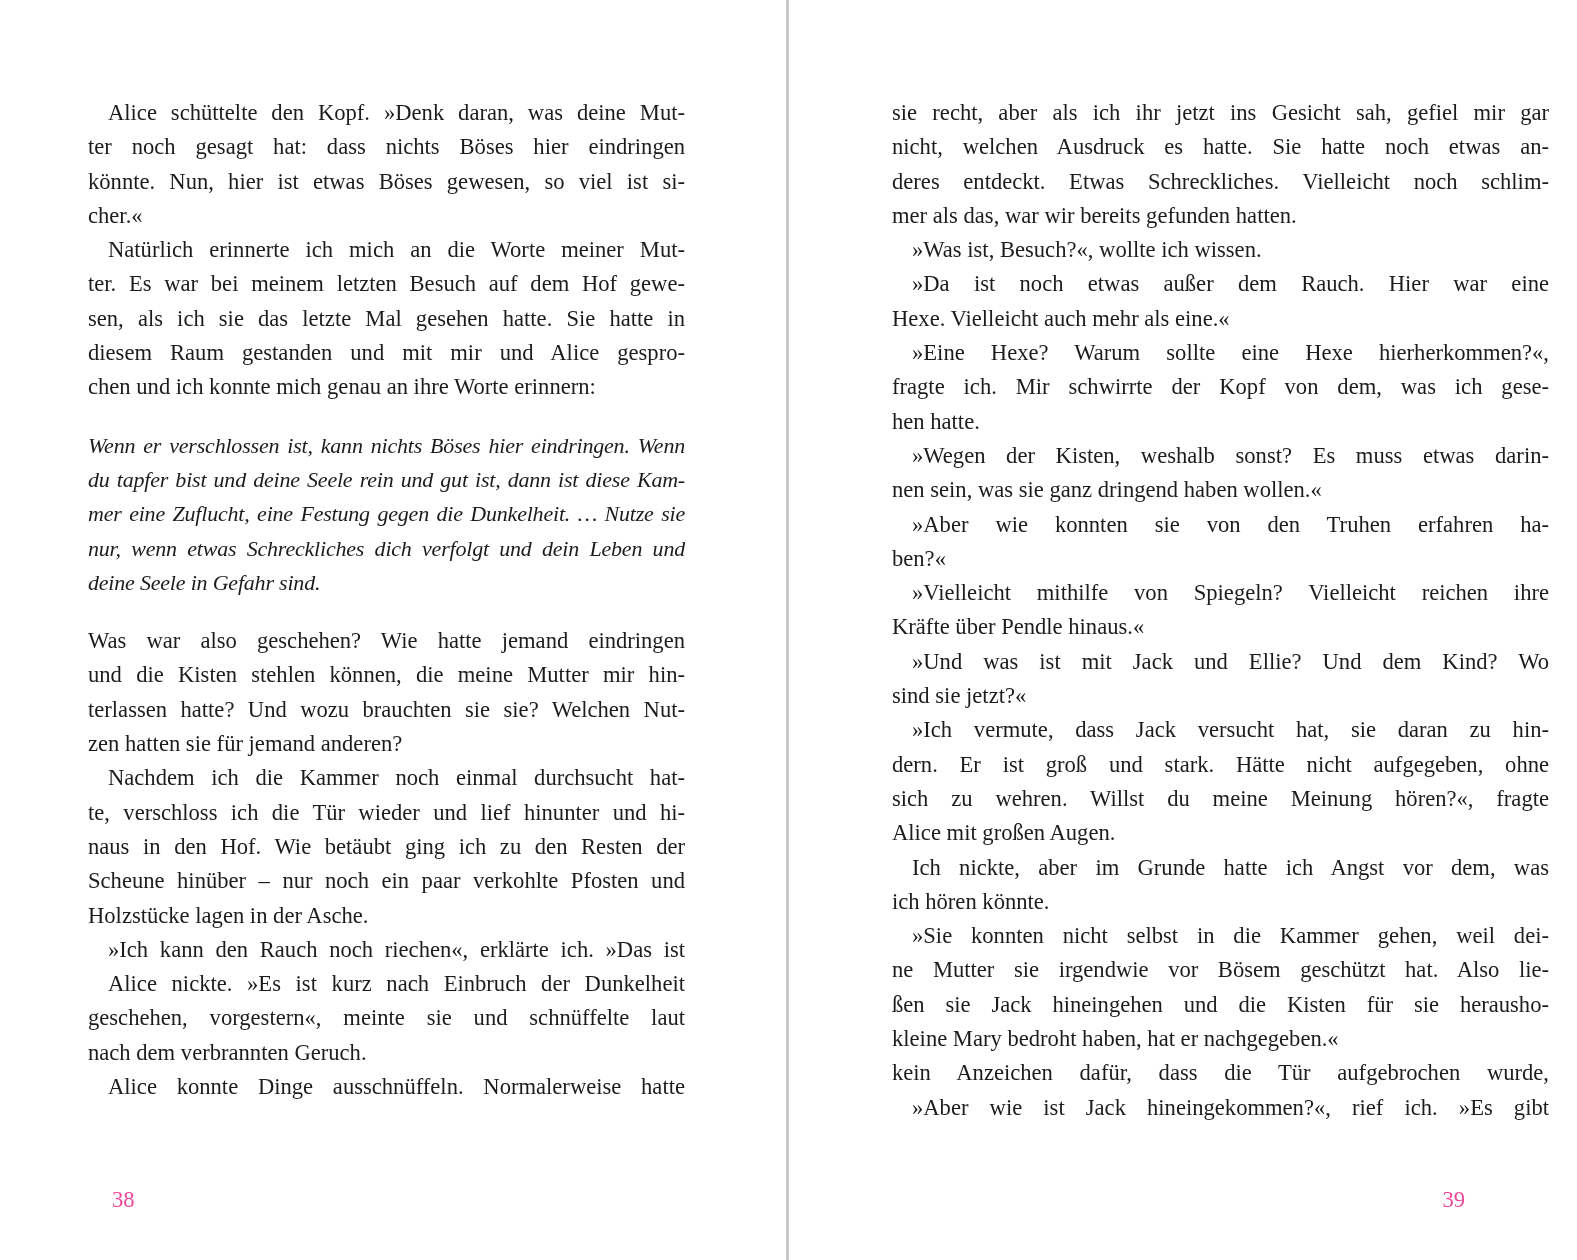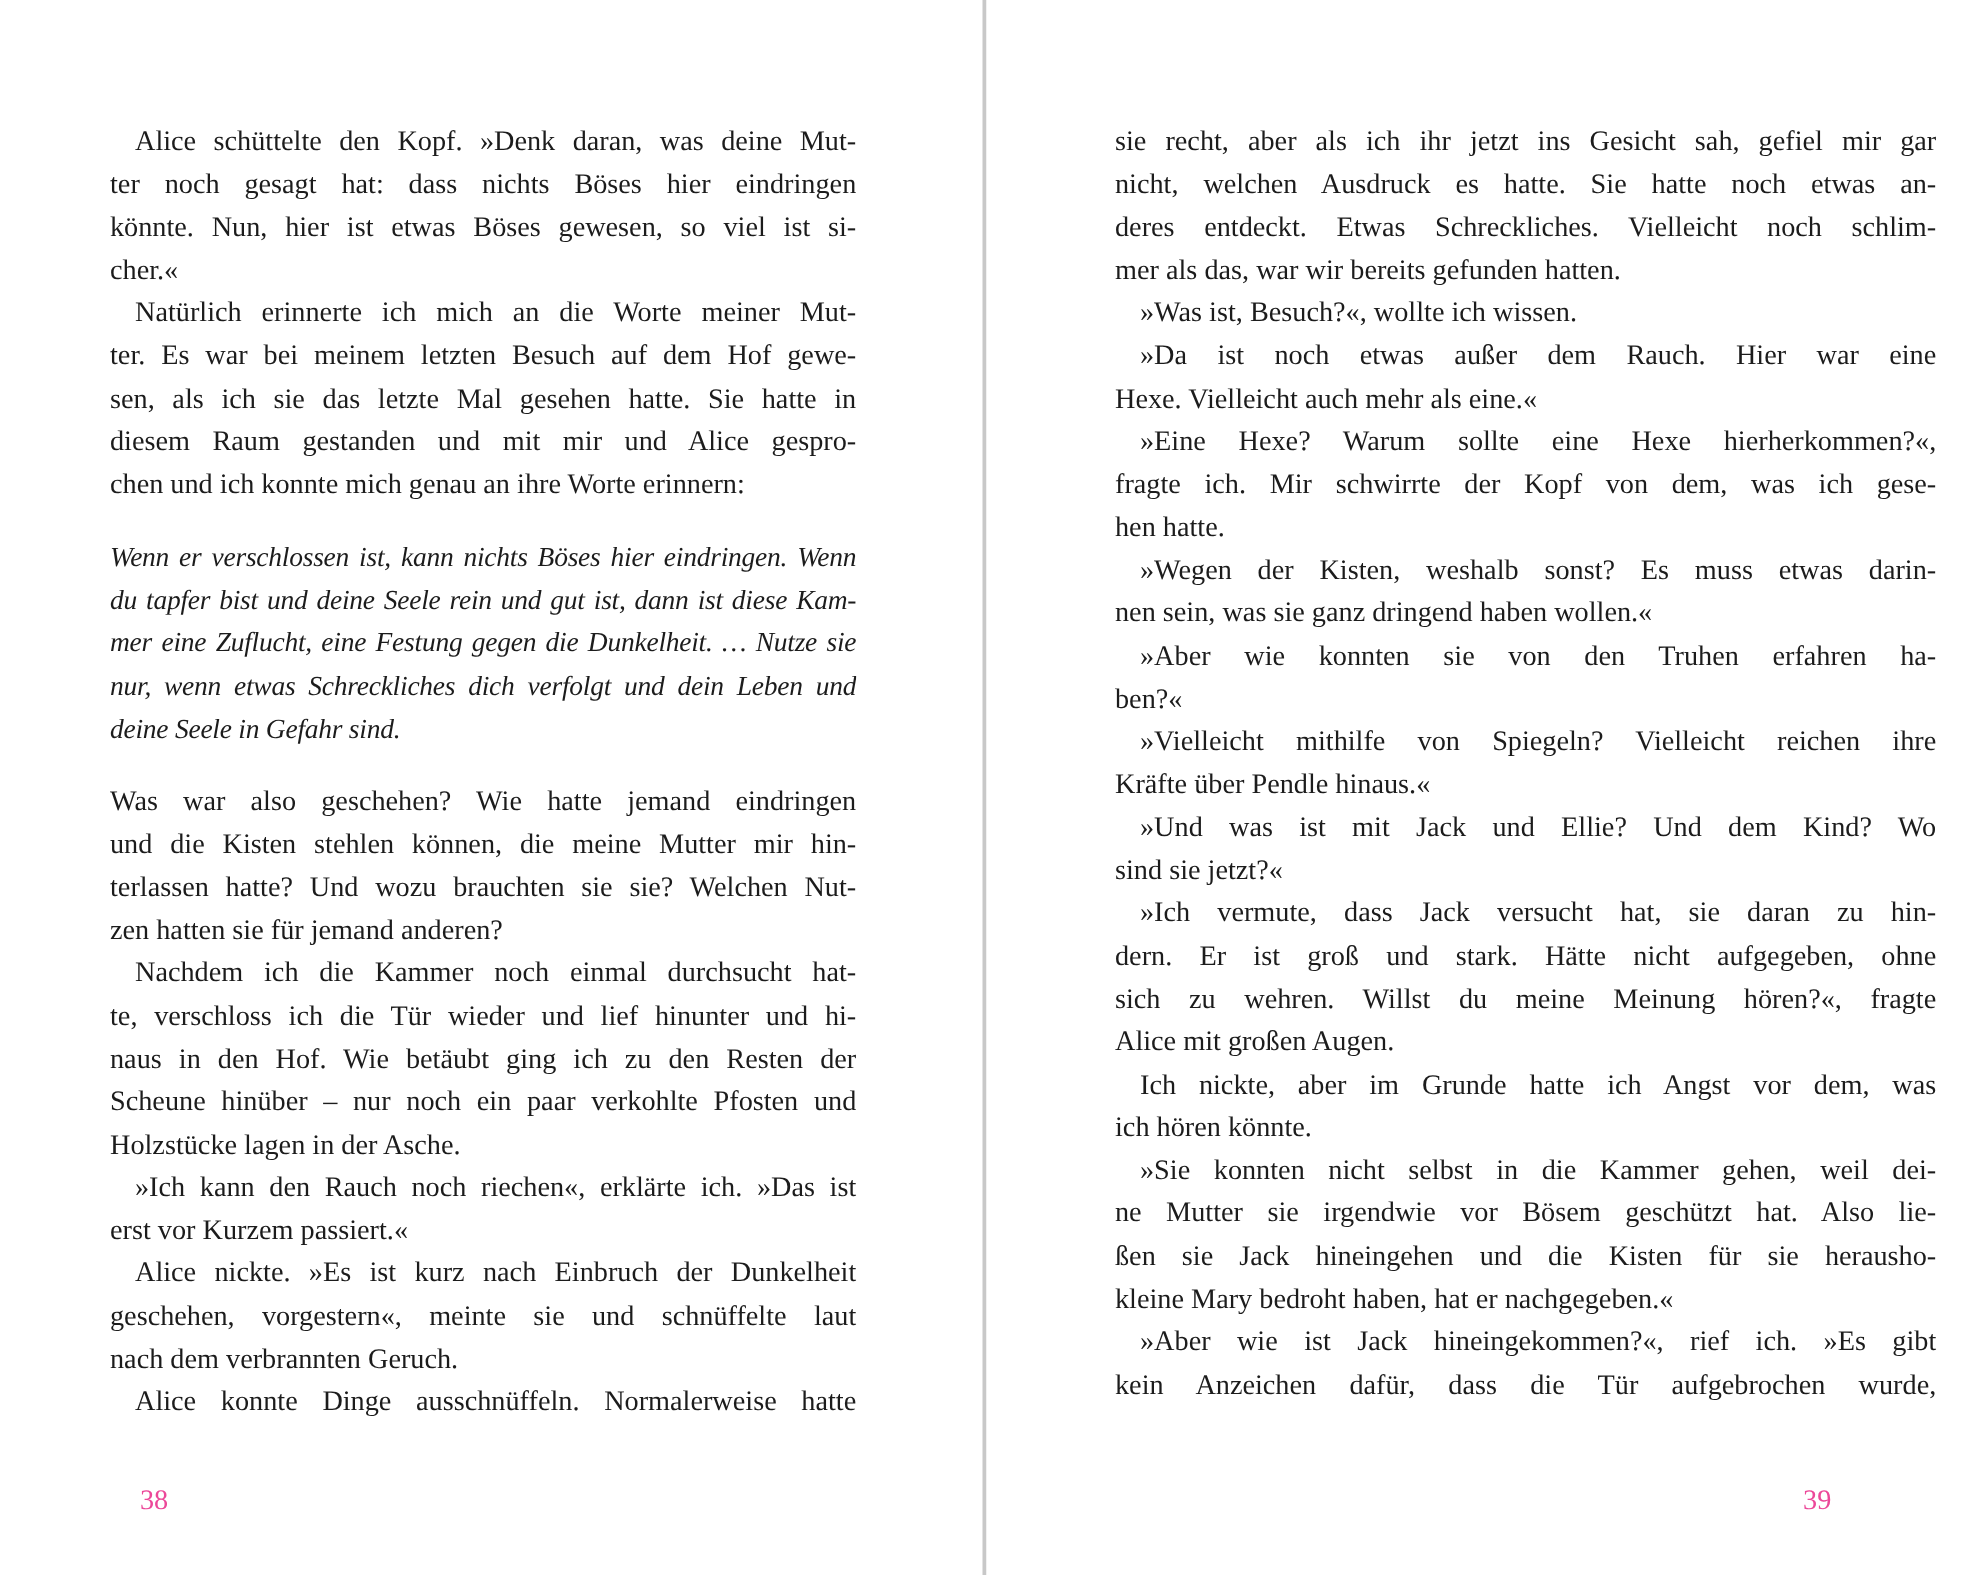--- a/index.html
+++ b/index.html
@@ -111,21 +111,20 @@
         </div>
         <div class="para">
           <div class="line indent">Nachdem ich die Kammer noch einmal durchsucht hat-</div>
           <div class="line">te, verschloss ich die Tür wieder und lief hinunter und hi-</div>
           <div class="line">naus in den Hof. Wie betäubt ging ich zu den Resten der</div>
           <div class="line">Scheune hinüber – nur noch ein paar verkohlte Pfosten und</div>
           <div class="line last">Holzstücke lagen in der Asche.</div>
         </div>
         <div class="para">
           <div class="line indent">»Ich kann den Rauch noch riechen«, erklärte ich. »Das ist</div>
-          <div class="line last">erst vor Kurzem passiert.«</div>
         </div>
         <div class="para">
           <div class="line indent">Alice nickte. »Es ist kurz nach Einbruch der Dunkelheit</div>
           <div class="line">geschehen, vorgestern«, meinte sie und schnüffelte laut</div>
           <div class="line last">nach dem verbrannten Geruch.</div>
         </div>
         <div class="para">
           <div class="line indent">Alice konnte Dinge ausschnüffeln. Normalerweise hatte</div>
         </div>
       </div>
@@ -180,20 +179,20 @@
           <div class="line indent">Ich nickte, aber im Grunde hatte ich Angst vor dem, was</div>
           <div class="line last">ich hören könnte.</div>
         </div>
         <div class="para">
           <div class="line indent">»Sie konnten nicht selbst in die Kammer gehen, weil dei-</div>
           <div class="line">ne Mutter sie irgendwie vor Bösem geschützt hat. Also lie-</div>
           <div class="line">ßen sie Jack hineingehen und die Kisten für sie herausho-</div>
           <div class="line last">kleine Mary bedroht haben, hat er nachgegeben.«</div>
         </div>
         <div class="para">
+          <div class="line">kein Anzeichen dafür, dass die Tür aufgebrochen wurde,</div>
           <div class="line indent">»Aber wie ist Jack hineingekommen?«, rief ich. »Es gibt</div>
-          <div class="line">kein Anzeichen dafür, dass die Tür aufgebrochen wurde,</div>
         </div>
       </div>
     <div class="pagenum right-num">39</div>
   </section>
 
 </div>
 
 </body></html>

